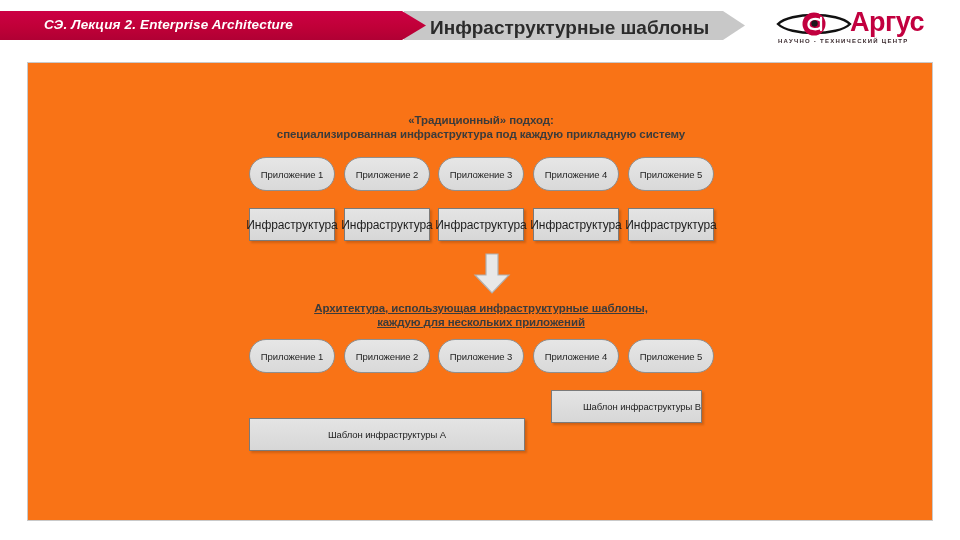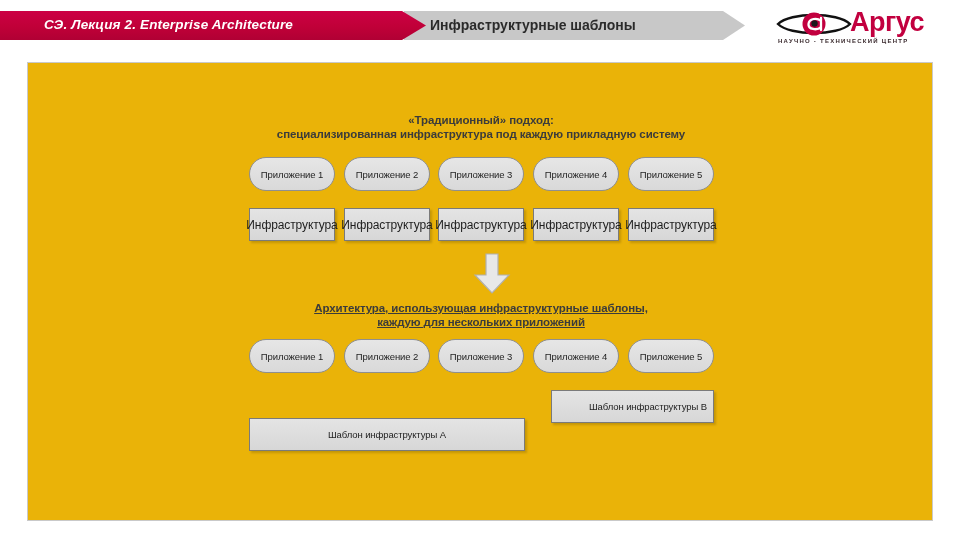--- a/index.html
+++ b/index.html
@@ -58,21 +58,21 @@
     font-weight: bold;
     color: #ffffff;
     letter-spacing: 0.15px;
     white-space: nowrap;
   }
 
   #section-title {
     position: absolute;
     left: 430px;
     top: 17px;
-    font-size: 14px;
+    font-size: 19px;
     font-weight: bold;
     color: #2b2b2b;
     white-space: nowrap;
   }
 
   
   #logo {
     position: absolute;
     left: 776px;
     top: 8px;
@@ -107,21 +107,21 @@
     white-space: nowrap;
   }
 
   
   #slide-card {
     position: absolute;
     left: 27px;
     top: 62px;
     width: 906px;
     height: 459px;
-    background: #eab308;
+    background: #f97316;
     border: 1px solid #c9c9c9;
     box-sizing: border-box;
   }
 
   
   #diagram {
     position: absolute;
     left: 0; top: 0;
     width: 906px;
     height: 459px;
@@ -272,17 +272,17 @@
     <div id="row-apps-2">
       <div class="app-box" style="left:221px; top:276px; width:86px;">Приложение 1</div>
       <div class="app-box" style="left:316px; top:276px; width:86px;">Приложение 2</div>
       <div class="app-box" style="left:410px; top:276px; width:86px;">Приложение 3</div>
       <div class="app-box" style="left:505px; top:276px; width:86px;">Приложение 4</div>
       <div class="app-box" style="left:600px; top:276px; width:86px;">Приложение 5</div>
     </div>
 
     <div id="row-templates">
       <div class="template-box" style="left:221px; top:327px; width:276px;margin-top:28px;">Шаблон инфраструктуры А</div>
-      <div class="template-box" style="left:523px; top:327px; width:163px;padding-left:31px;">Шаблон инфраструктуры В</div>
+      <div class="template-box" style="left:523px; top:327px; width:151px;padding-left:31px;">Шаблон инфраструктуры В</div>
     </div>
 
   </div>
 </div>
 
 </body></html>

